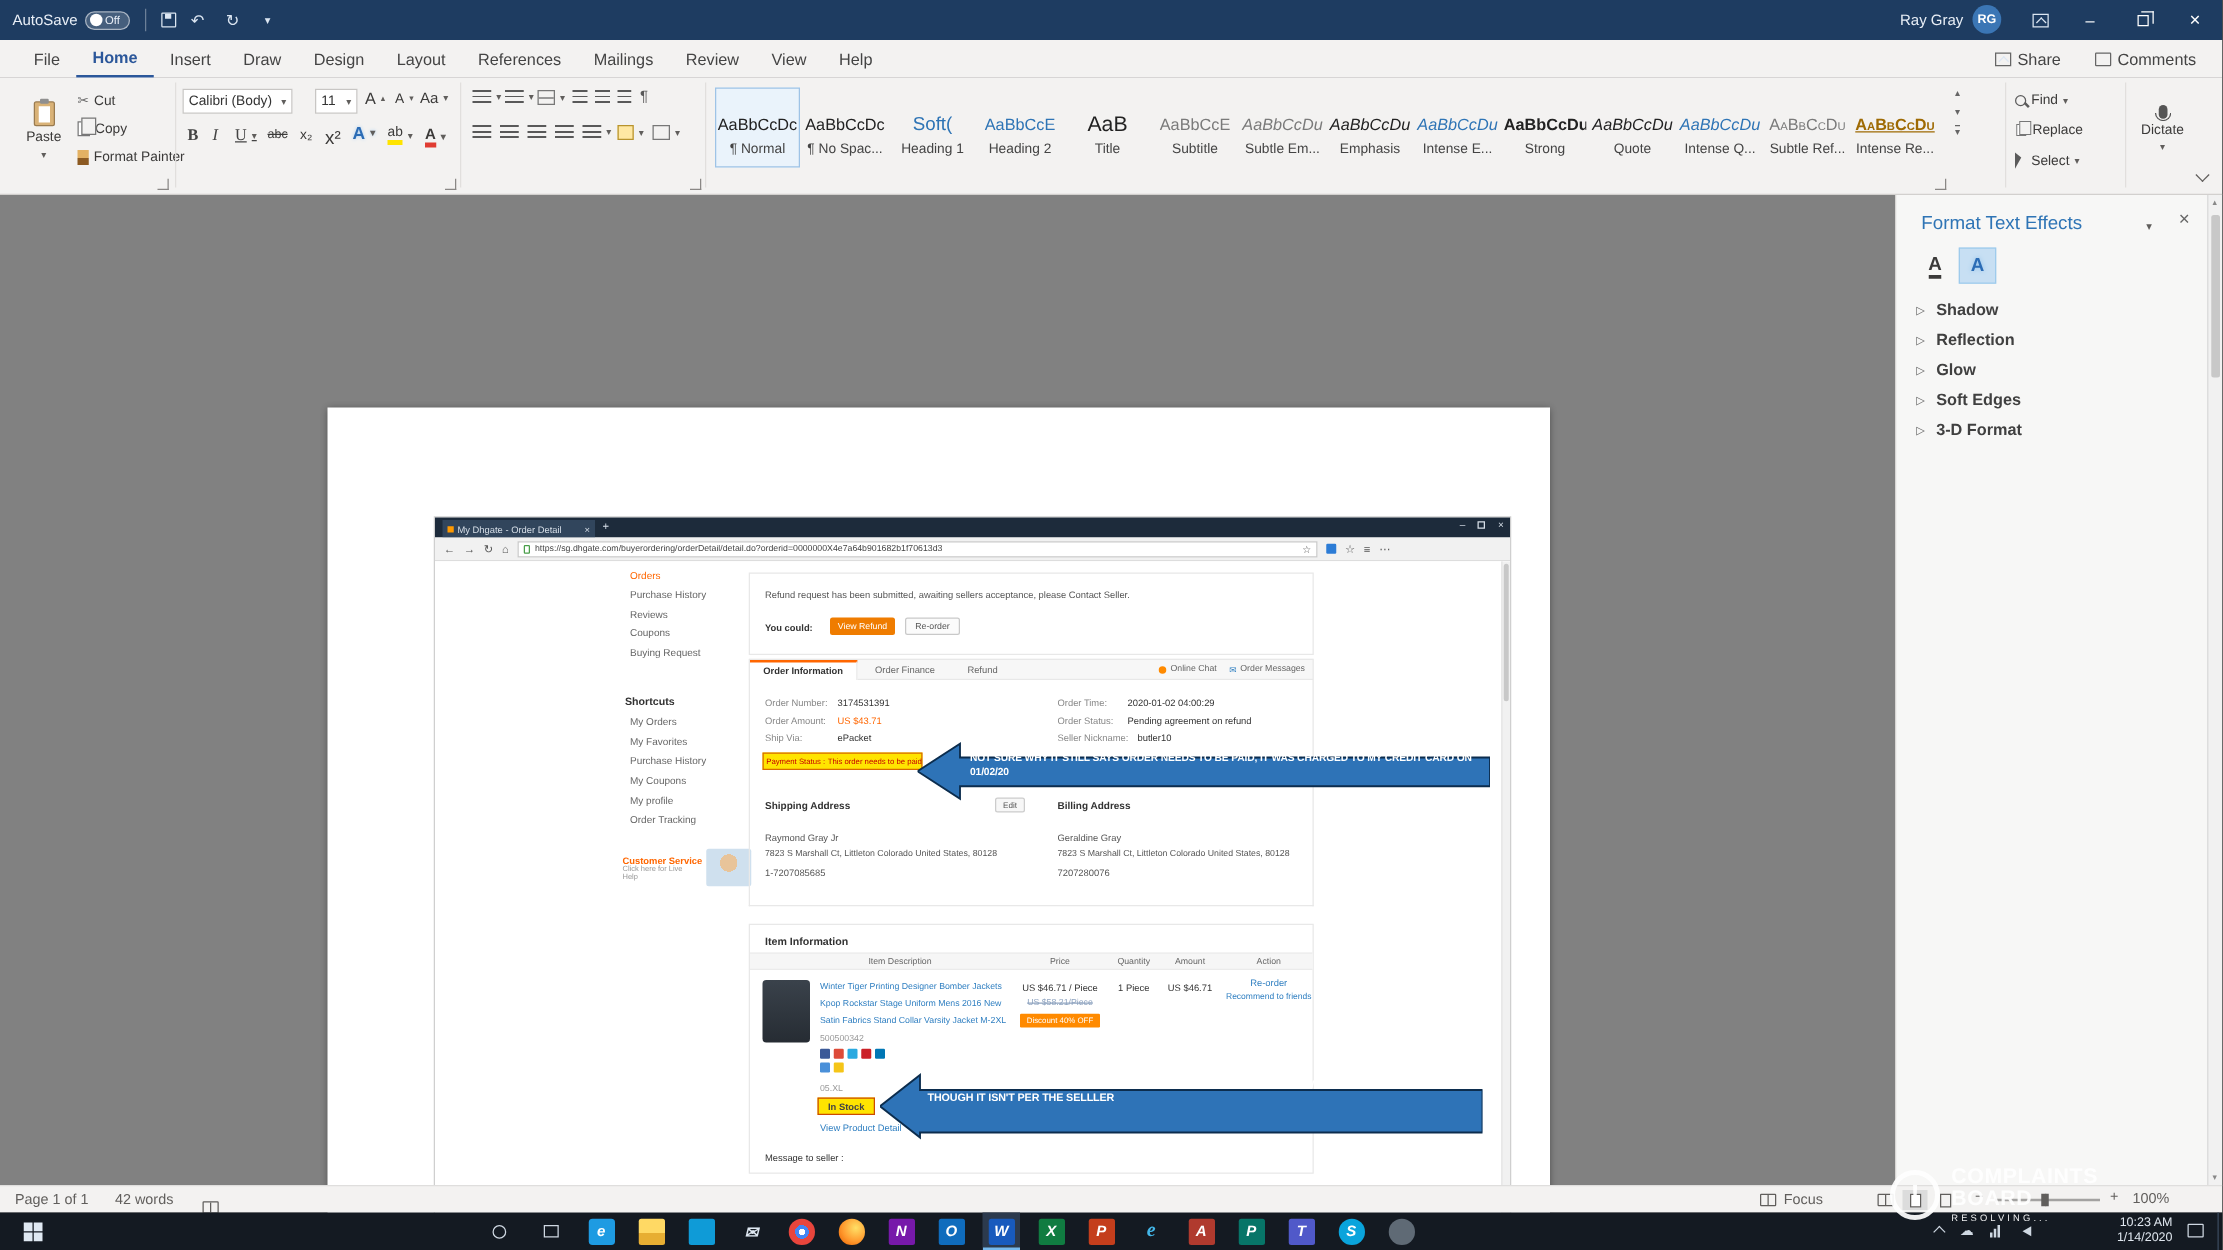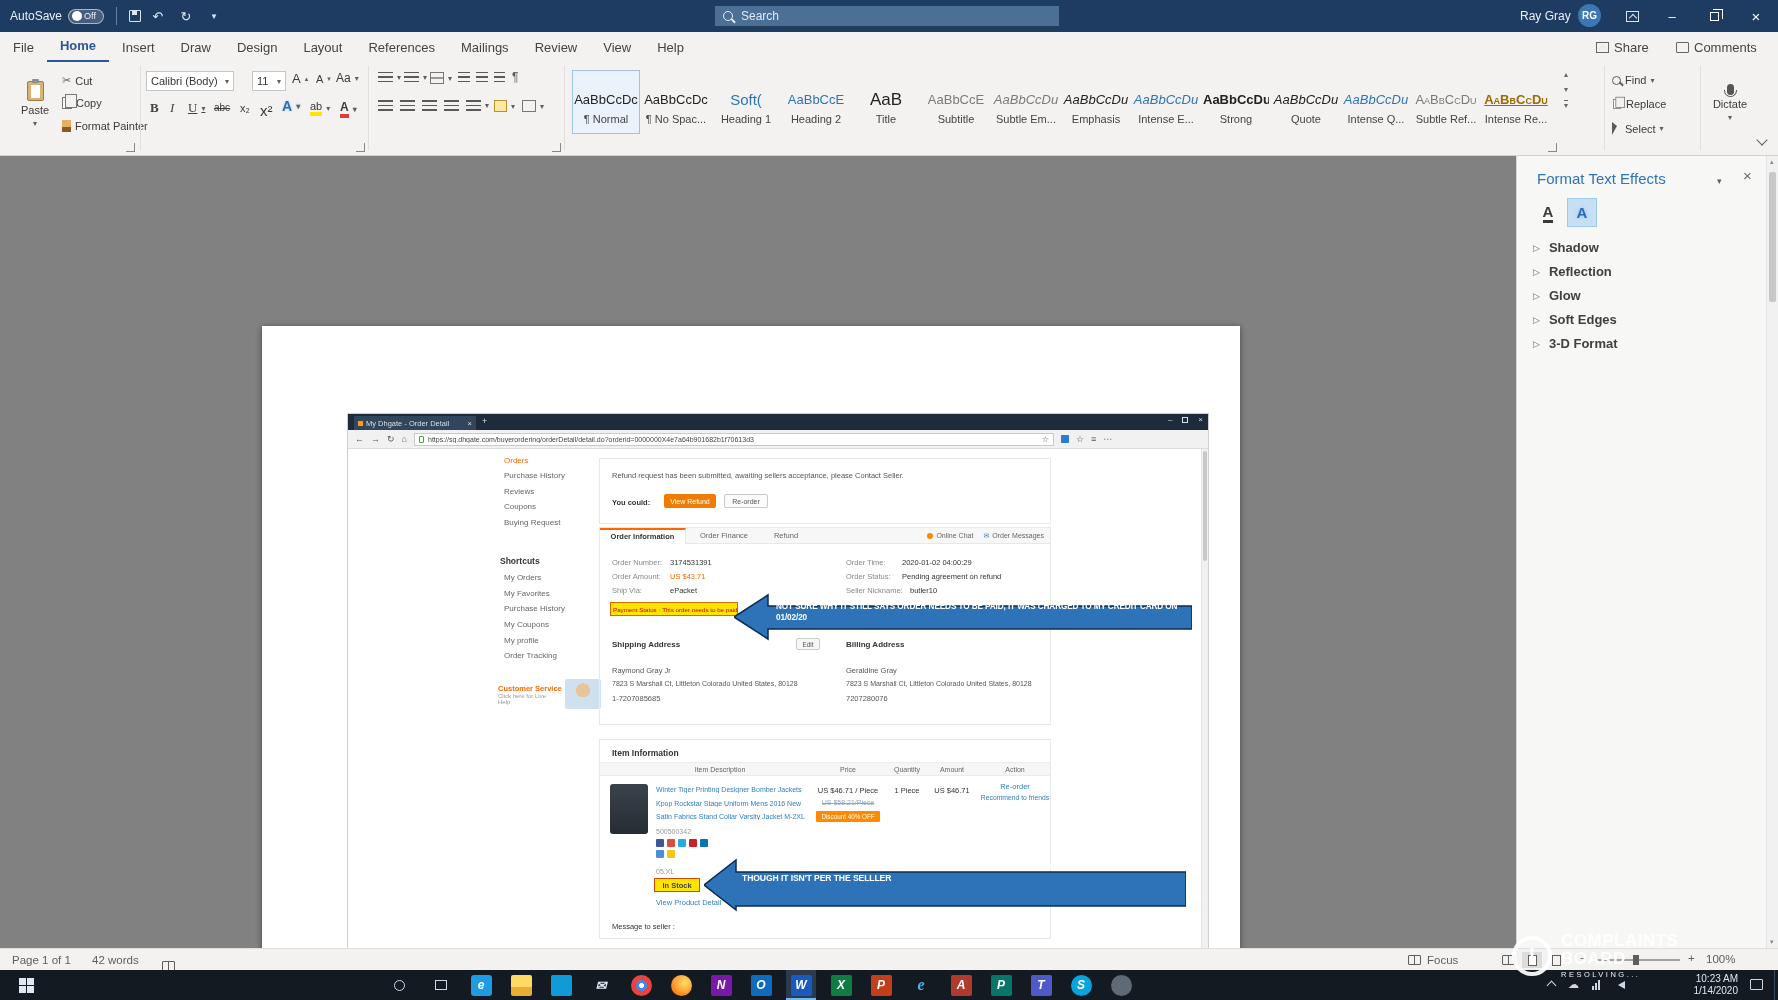--- a/index.html
+++ b/index.html
@@ -115,38 +115,34 @@
       <span class="pill f">
           <i class="knob"></i>
           <em style="font-style:normal;font-size:9px">Off</em>
         </span>
       <span class="vdiv"></span>
       <span class="fd"></span>
       <span class="qa">↶</span>
       <span class="qa">↻</span>
       <span class="qa" style="font-size:9px">▾</span>
     </div>
-    <div class="a f" style="left:714px;top:5px;width:346px;height:22px;background:#4c6f96;border:1px solid #223c59;padding:0 8px;gap:8px">
-      <span class="mgw"></span>
-      <span style="font-size:12px;color:#dfe8f2">Search</span>
-    </div>
     <div class="a" style="left:1520px;top:0;height:32px;line-height:32px;font-size:12px">Ray Gray</div>
     <div class="a avatar f" style="left:1578px;top:4px">RG</div>
     <div class="a wb" style="left:1612px">
         <span class="rdo"></span>
       </div>
     <div class="a wb" style="left:1652px">–</div>
     <div class="a wb" style="left:1694px">
         <span class="rest"></span>
       </div>
     <div class="a wb" style="left:1736px;font-size:15px">×</div>
   </div>
 
   <div class="a" id="tabrow">
-    <div class="f" style="height:100%;padding-left:0">
+    <div class="f" style="height:100%;padding-left:14px">
       <span class="tab">File</span>
       <span class="tab active">Home</span>
       <span class="tab">Insert</span>
       <span class="tab">Draw</span>
       <span class="tab">Design</span>
       <span class="tab">Layout</span>
       <span class="tab">References</span>
       <span class="tab">Mailings</span>
       <span class="tab">Review</span>
       <span class="tab">View</span>

